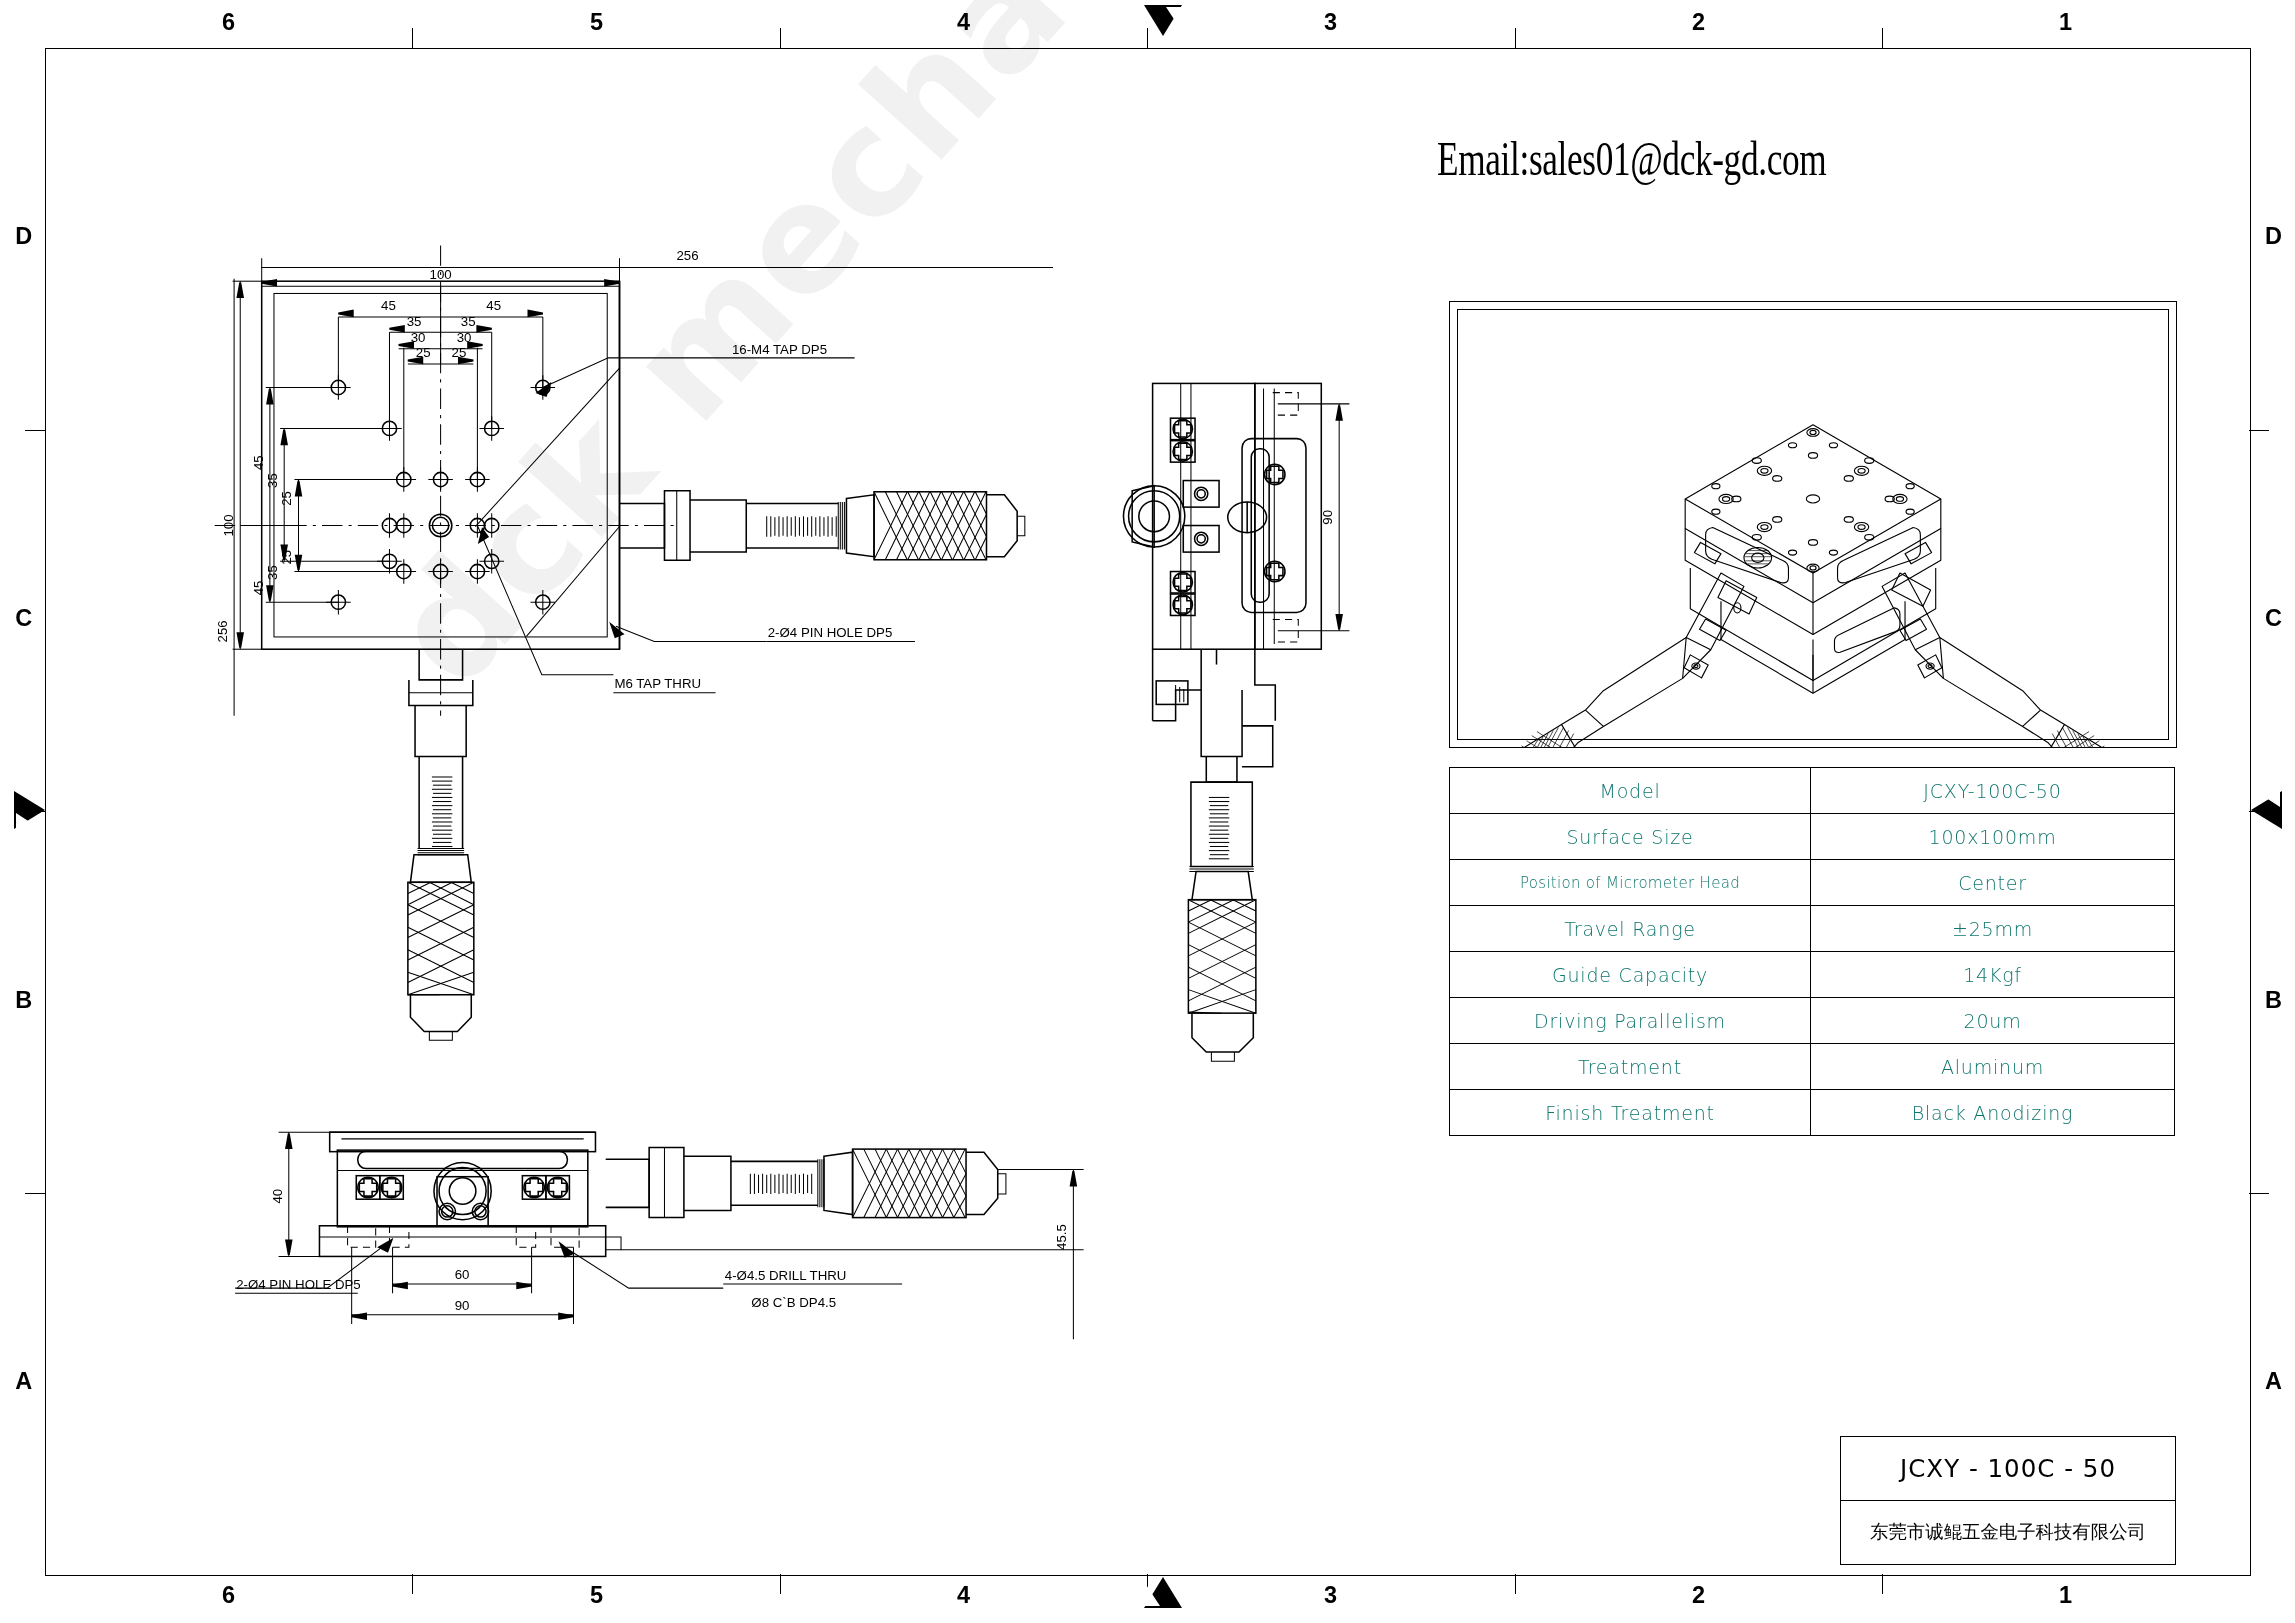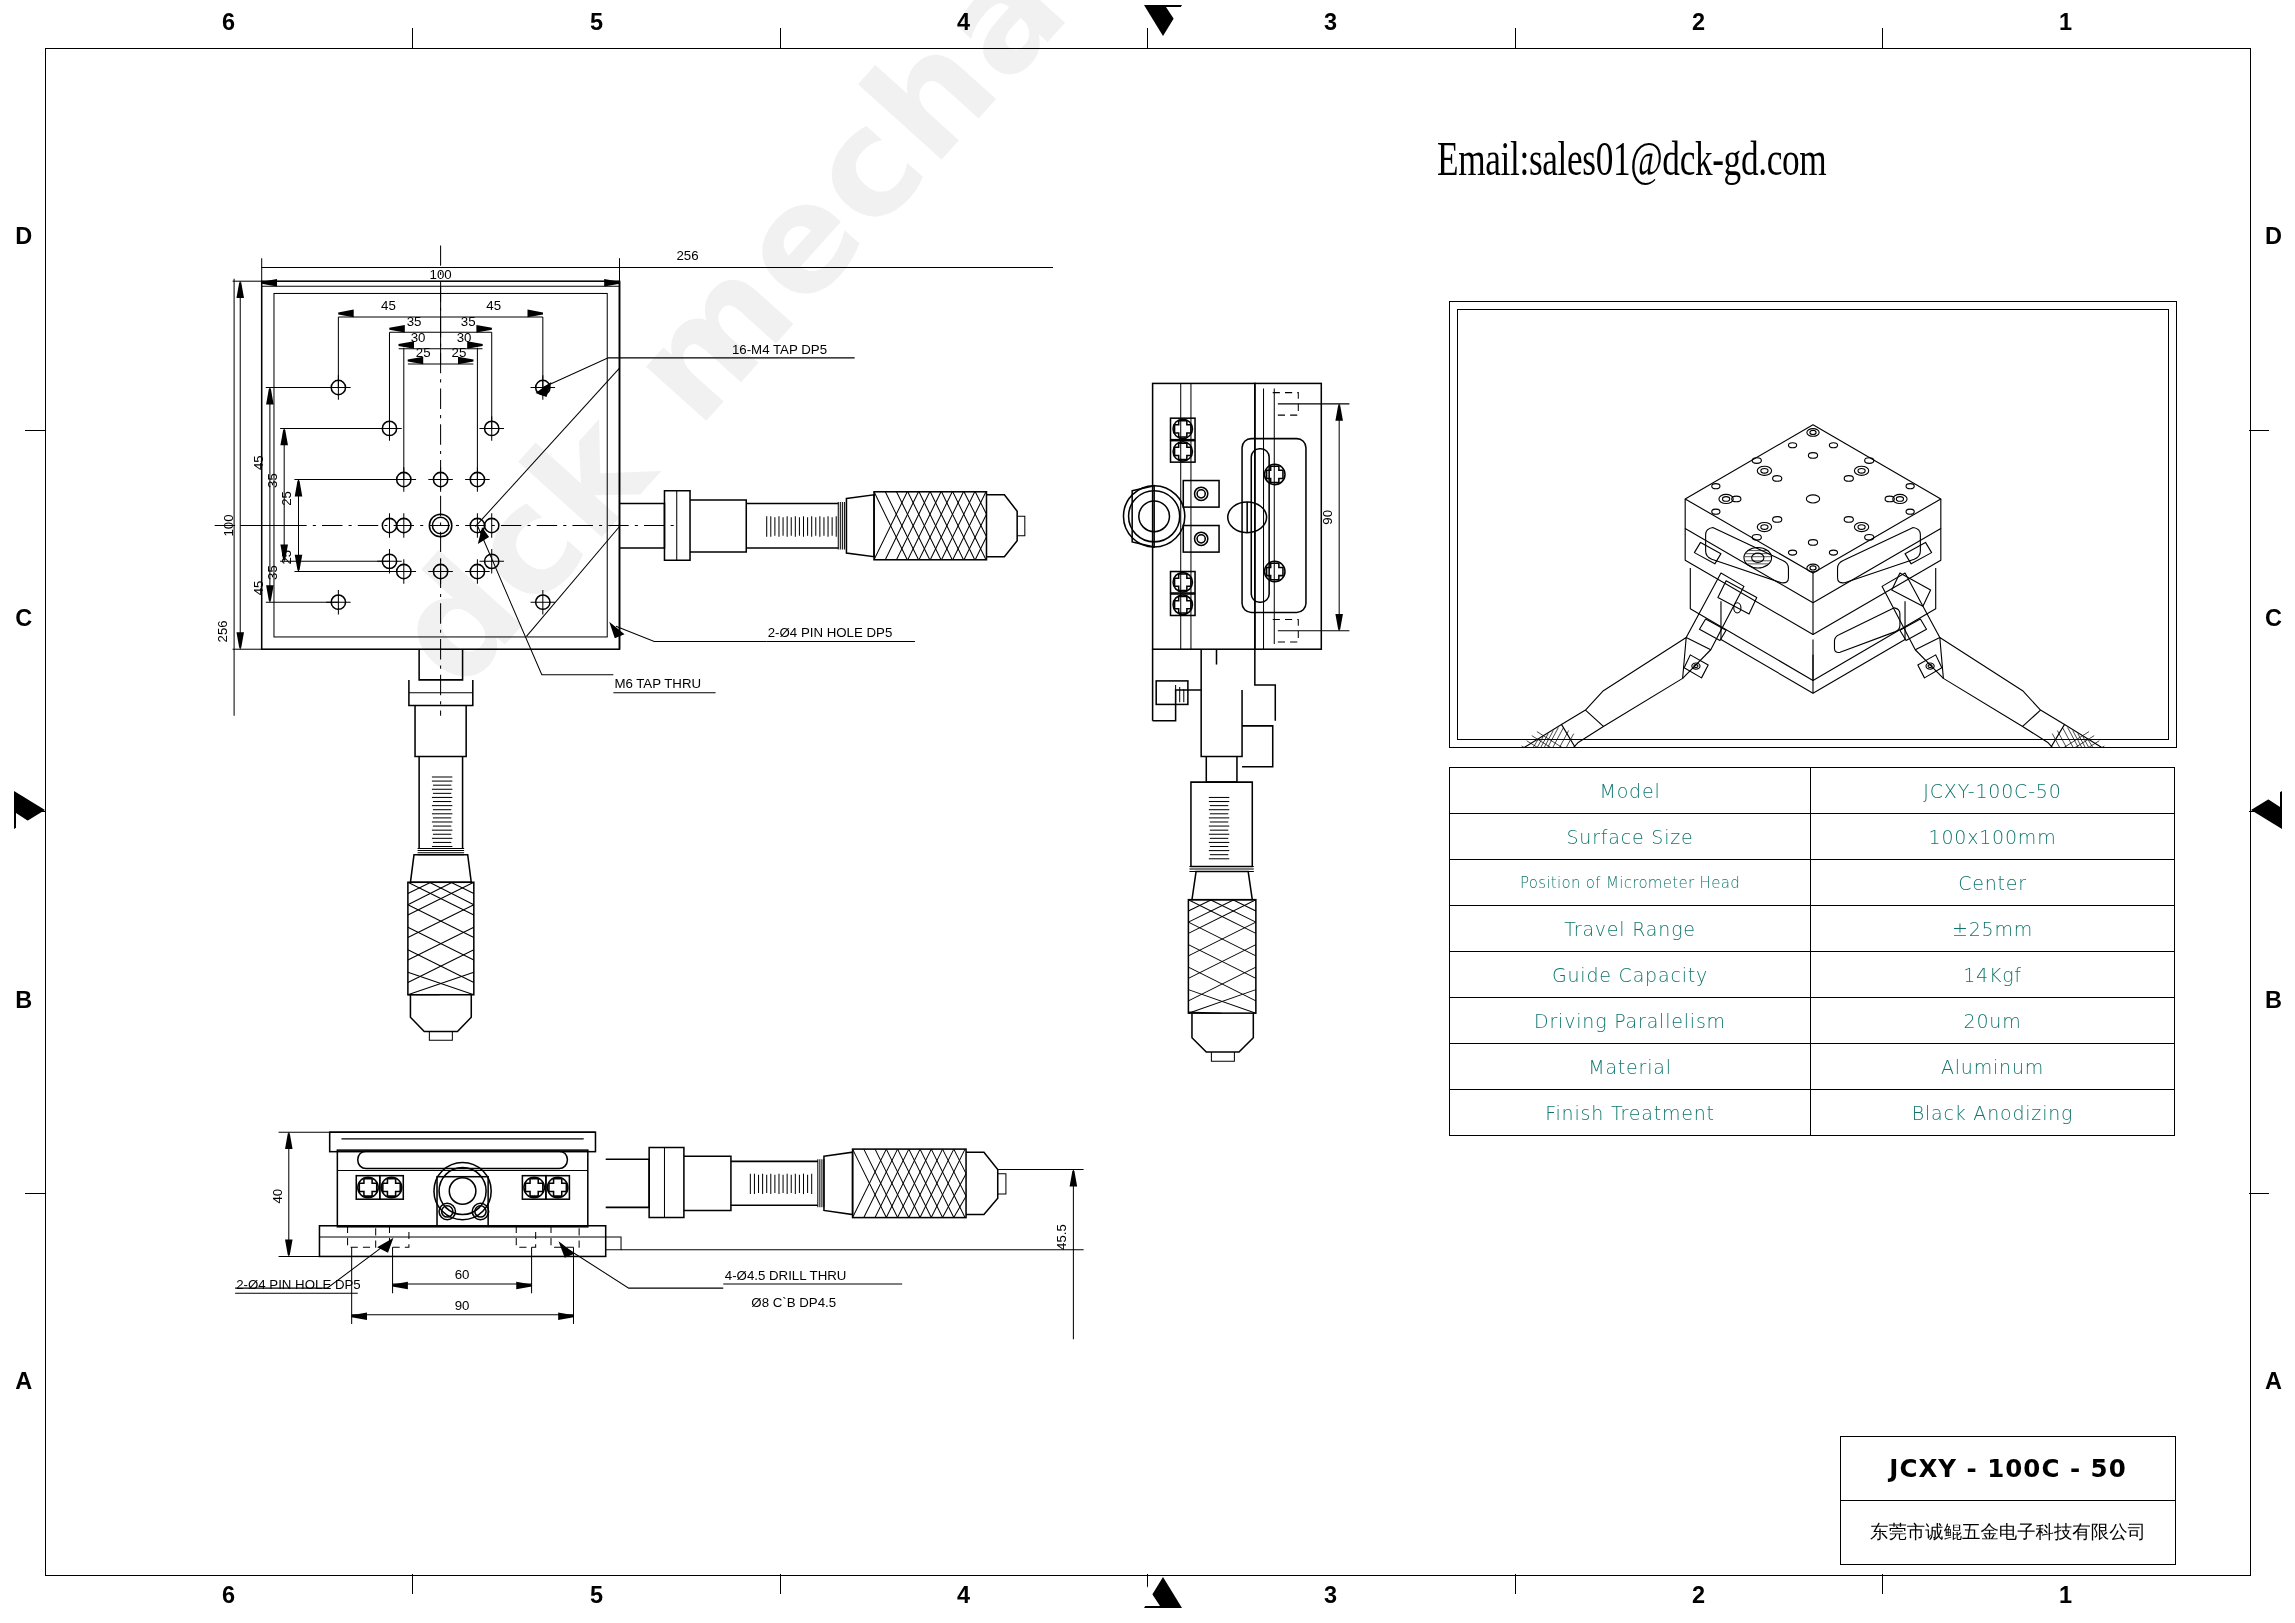--- a/index.html
+++ b/index.html
@@ -43,21 +43,21 @@
   #spec td{border:1px solid #000;height:43px;text-align:center;vertical-align:middle;
       font-size:19px;color:#0f766e;font-family:"DejaVu Sans",sans-serif;letter-spacing:0.8px;
       font-weight:300;}
   #spec td.k{width:358px;}
   #spec td.small{font-size:15px;letter-spacing:0.3px;}
 
   
   #titleblock{position:absolute;left:1840px;top:1436px;width:334px;height:127px;border:1.5px solid #000;}
   #tb-model{position:absolute;left:0;top:0;width:100%;height:63px;
       border-bottom:1.5px solid #000;display:flex;align-items:center;justify-content:center;
-      font-size:24.5px;font-family:"DejaVu Sans",sans-serif;letter-spacing:1px;color:#000;font-weight:700;}
+      font-size:24.5px;font-family:"DejaVu Sans",sans-serif;letter-spacing:1px;color:#000;font-weight:400;}
   #tb-comp{position:absolute;left:0;top:63px;width:100%;height:62px;
       display:flex;align-items:center;justify-content:center;font-size:18.4px;
       font-family:"DejaVu Sans","Liberation Sans",sans-serif;color:#000;}
 
   
   #dwg{position:absolute;left:0;top:0;width:2295px;height:1623px;}
   .ln{stroke:#000;fill:none;}
   .thin{stroke-width:2;}
   .med{stroke-width:3;}
   .thick{stroke-width:4;}
@@ -312,21 +312,21 @@
         </tr>
         <tr>
           <td class="k">Guide Capacity</td>
           <td>14Kgf</td>
         </tr>
         <tr>
           <td class="k">Driving Parallelism</td>
           <td>20um</td>
         </tr>
         <tr>
-          <td class="k">Material</td>
+          <td class="k">Treatment</td>
           <td>Aluminum</td>
         </tr>
         <tr>
           <td class="k">Finish Treatment</td>
           <td>Black Anodizing</td>
         </tr>
       </tbody>
   </table>
 
   <div id="titleblock">

